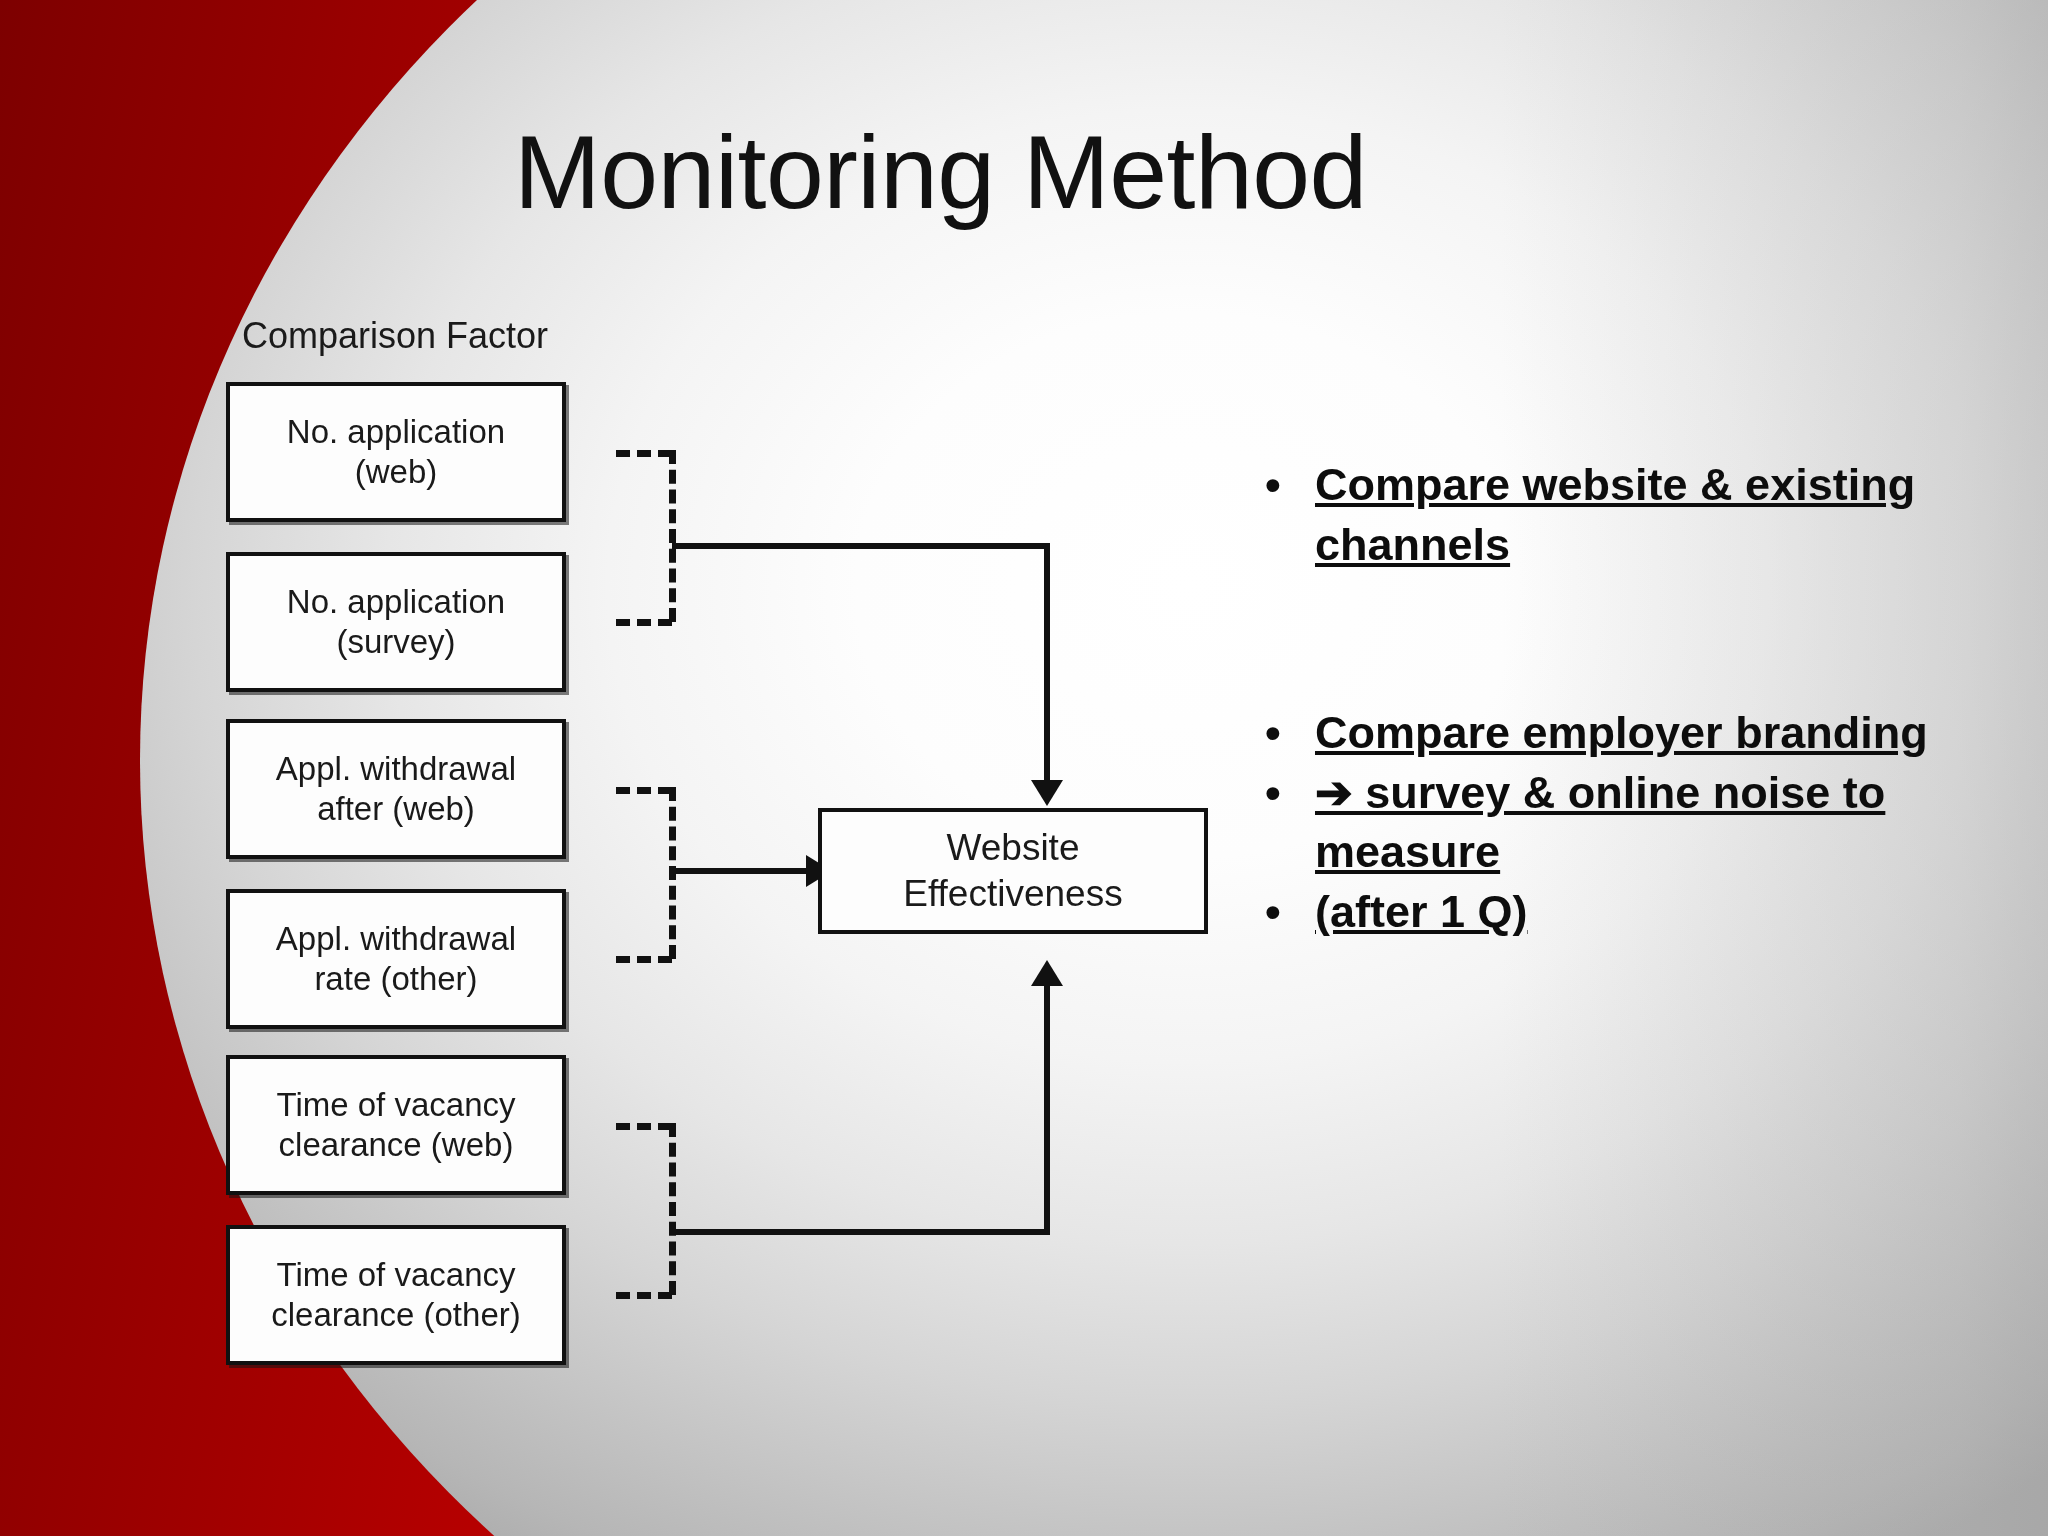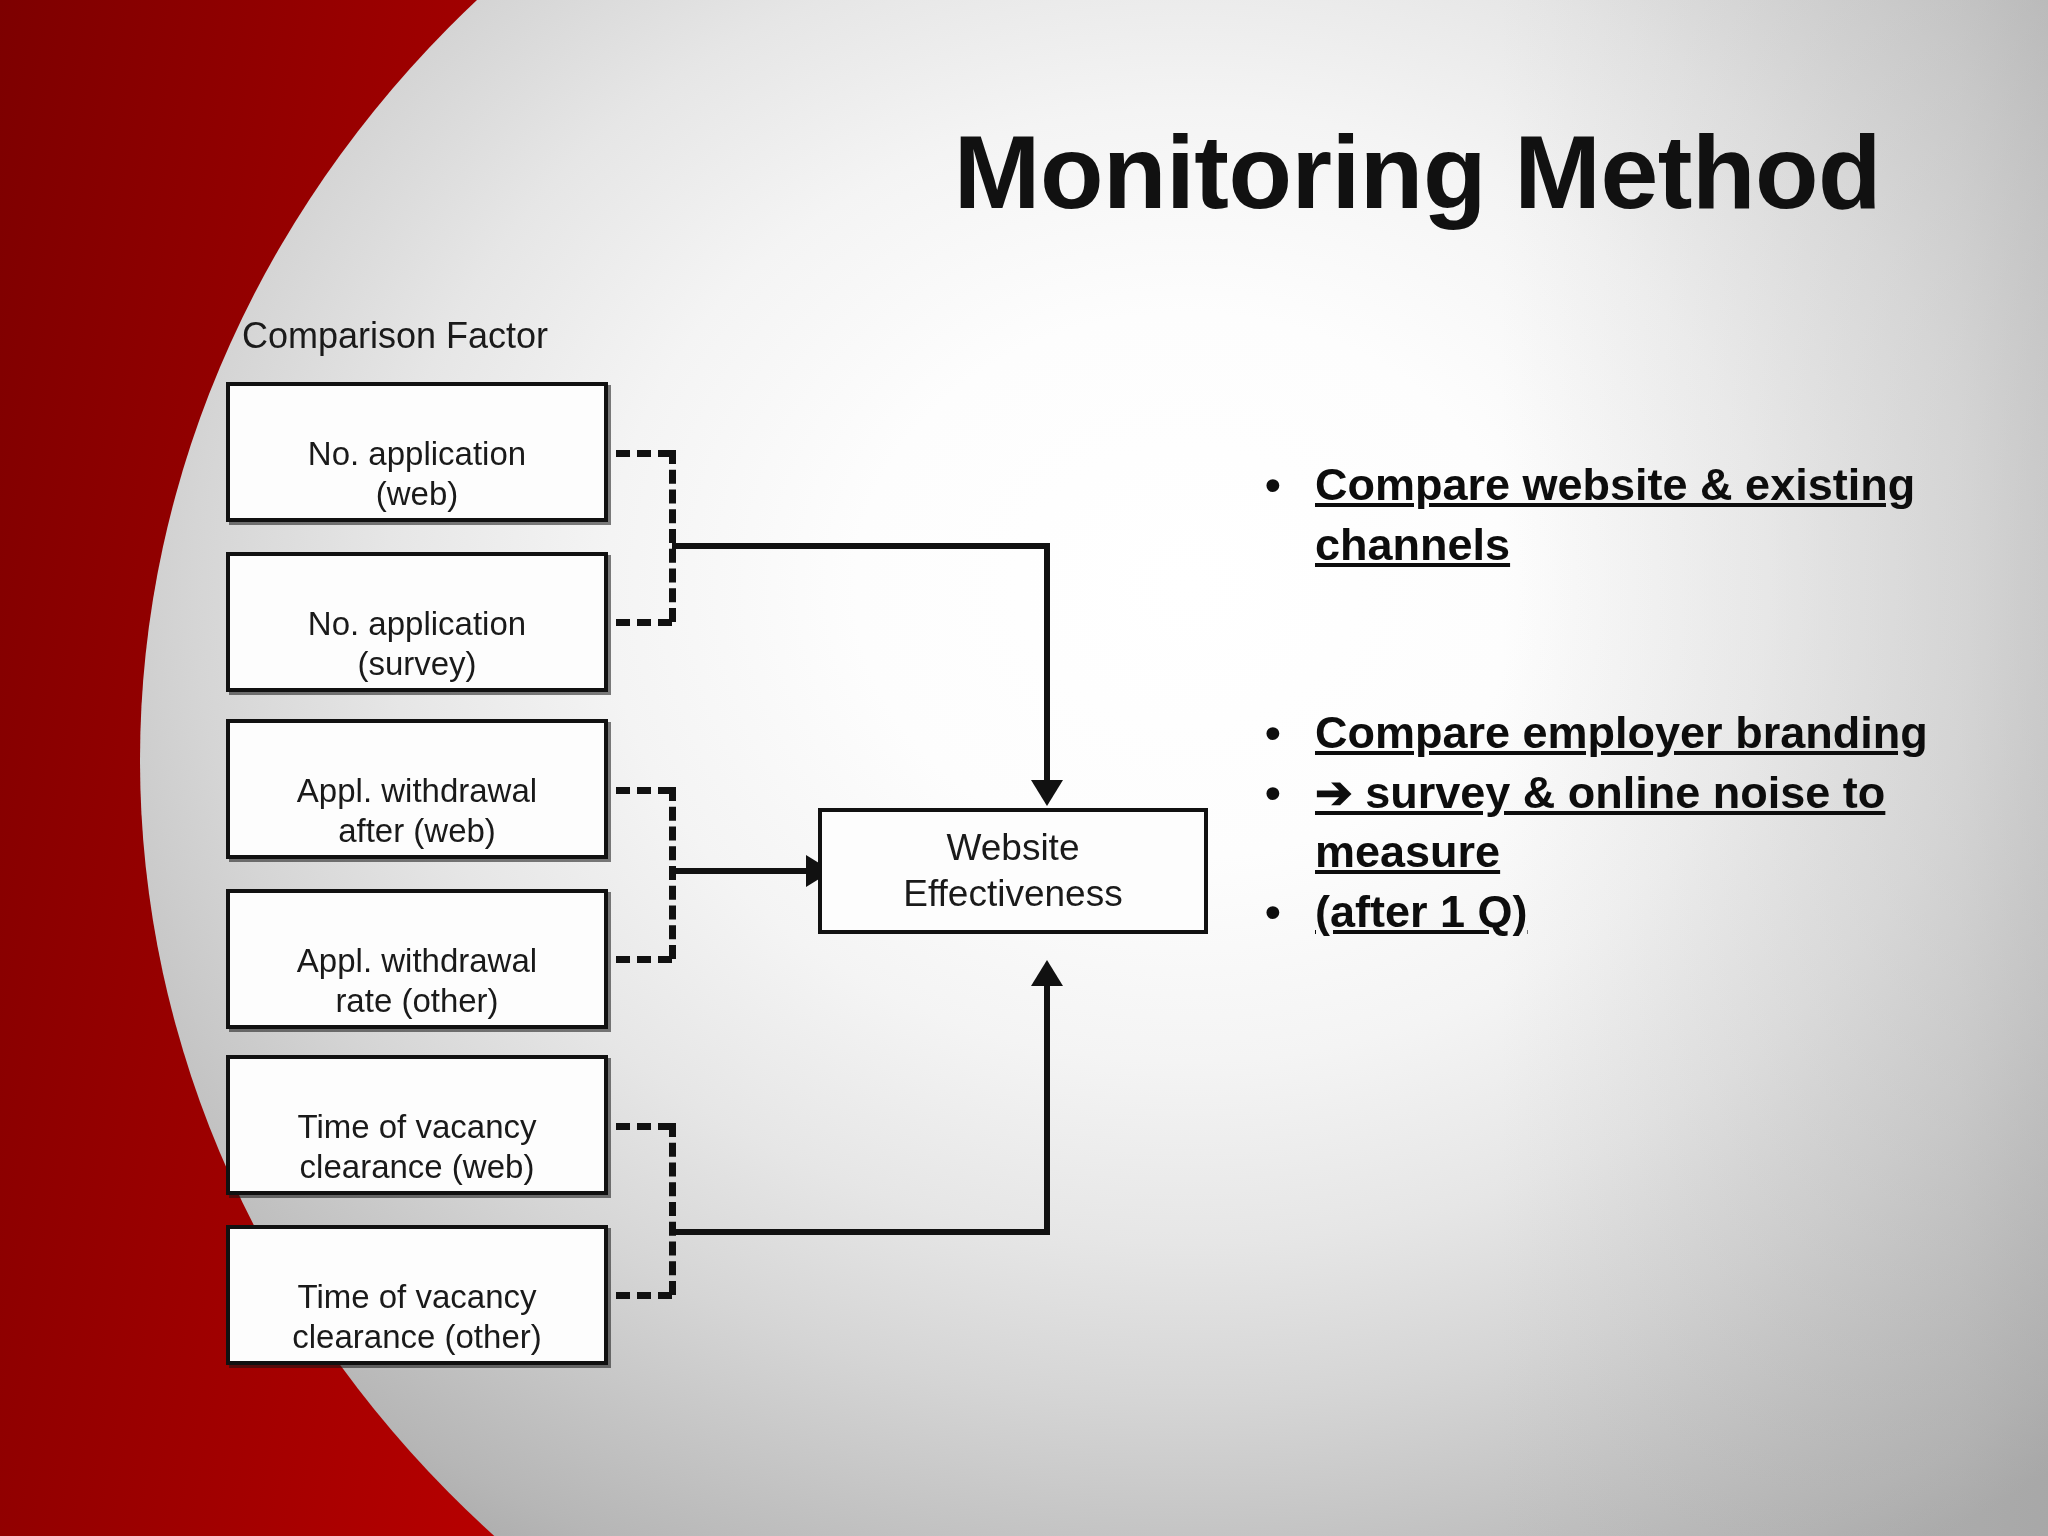--- a/index.html
+++ b/index.html
@@ -36,23 +36,23 @@
     border-top-right-radius:1020px 1090px;
     border-bottom-right-radius:1020px 1090px;
     pointer-events:none;
   }
 
   
   #title {
     position:absolute;
     left:0; top:118px;
     width:1881px;
-    text-align:right;
+    text-align:center;
     font-size:104px;
-    font-weight:700;
+    font-weight:400;
     color:#111;
     letter-spacing:-0.5px;
     line-height:1.05;
   }
 
   
   #diagram {
     position:absolute;
     left:0; top:0; width:2048px; height:1536px;margin-left:44px;
   }
@@ -60,26 +60,26 @@
     position:absolute;
     left:198px; top:315px;
     font-size:36px;
     color:#1a1a1a;
     white-space:nowrap;
   }
 
   .factor-box {
     position:absolute;
     left:182px;
-    width:382px;
+    width:340px;
     border:4px solid #111;
     background:#fdfdfd;
     box-shadow:3px 3px 0 rgba(20,20,20,0.55);
     display:flex;
-    align-items:flex-end;
+    align-items:center;
     justify-content:center;
     text-align:center;
     font-size:33px;
     color:#1a1a1a;
     line-height:1.22;
     padding:4px 6px;
   }
 
   #wb-box {
     position:absolute;

